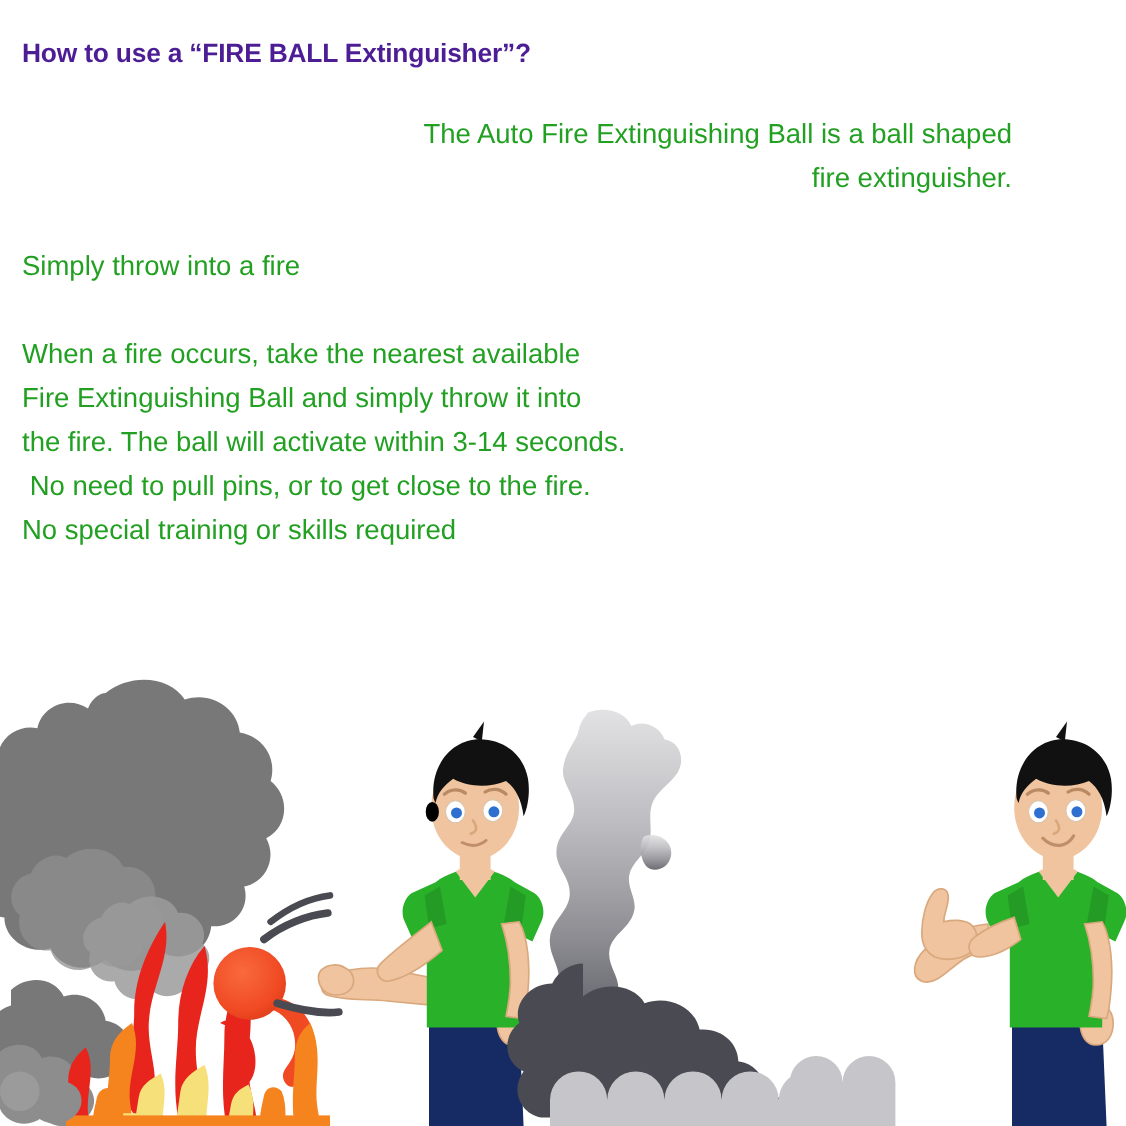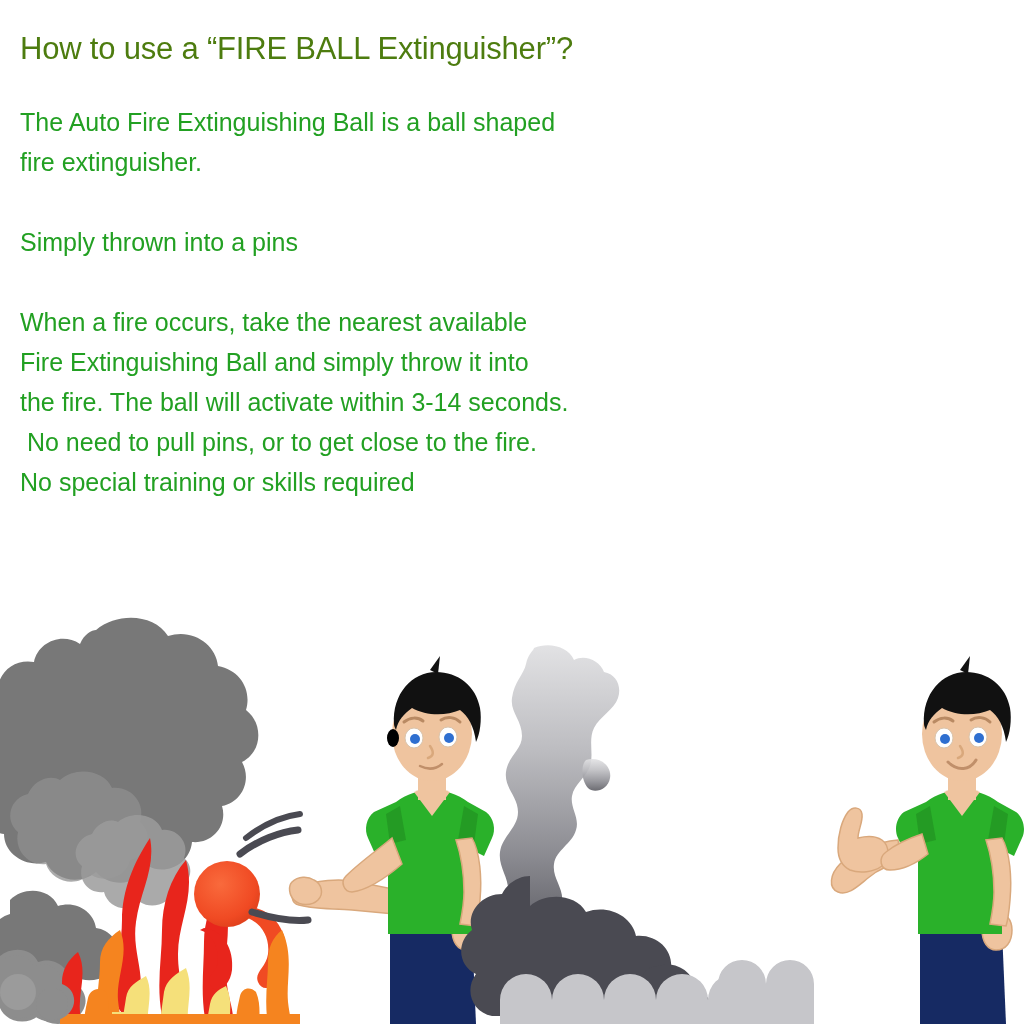--- a/index.html
+++ b/index.html
@@ -17,35 +17,35 @@
   }
 
   
   #text-block {
     position: absolute;
     left: 20px;
     top: 28px;
     width: 900px;
   }
   #page-title {
-    color: #4d7c0f;
-    font-size: 31px;
-    font-weight: normal;
+    color: #4c1d95;
+    font-size: 24px;
+    font-weight: bold;
     line-height: 42px;
     letter-spacing: -0.2px;
     white-space: nowrap;
   }
   .para {
     color: #22a022;
     font-size: 25px;
     line-height: 40px;
     font-weight: normal;
     white-space: pre;
   }
-  #para-1 { margin-top: 32px; }
+  #para-1 { margin-top: 32px; text-align: right; }
   #para-2 { margin-top: 40px; }
   #para-3 { margin-top: 40px; }
 
   
   #illustration {
     position: absolute;
     left: 0;
     top: 600px;
     width: 1024px;
     height: 424px;
@@ -54,21 +54,21 @@
 </style>
 </head>
 <body>
 
 <div id="page">
 
   <div id="text-block">
     <div id="page-title">How to use a “FIRE BALL Extinguisher”?</div>
     <div class="para" id="para-1">The Auto Fire Extinguishing Ball is a ball shaped
 fire extinguisher.</div>
-    <div class="para" id="para-2">Simply thrown into a pins</div>
+    <div class="para" id="para-2">Simply throw into a fire</div>
     <div class="para" id="para-3">When a fire occurs, take the nearest available
 Fire Extinguishing Ball and simply throw it into
 the fire. The ball will activate within 3-14 seconds.
  No need to pull pins, or to get close to the fire.
 No special training or skills required</div>
   </div>
 
   <div id="illustration">
     <svg width="1024" height="424" viewBox="0 0 1024 424" xmlns="http://www.w3.org/2000/svg">
       <defs>

